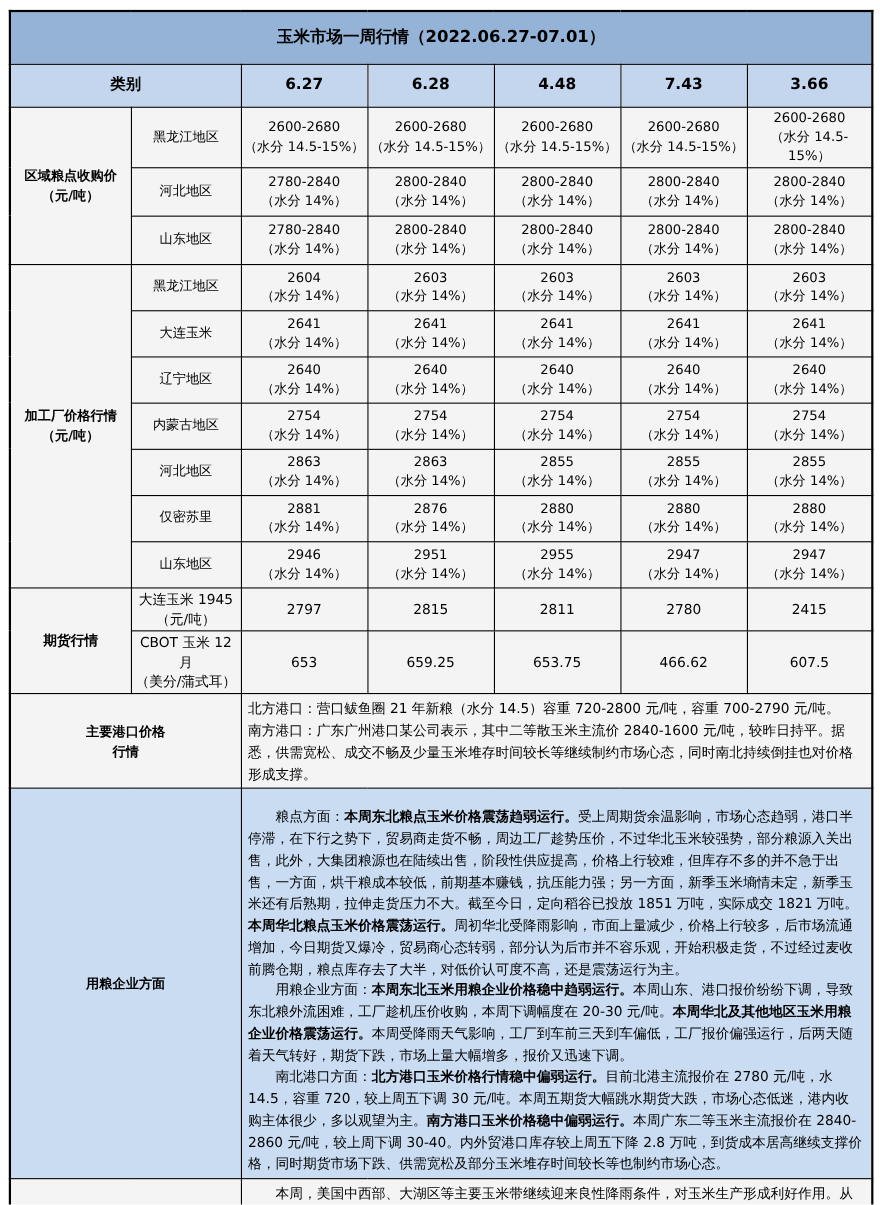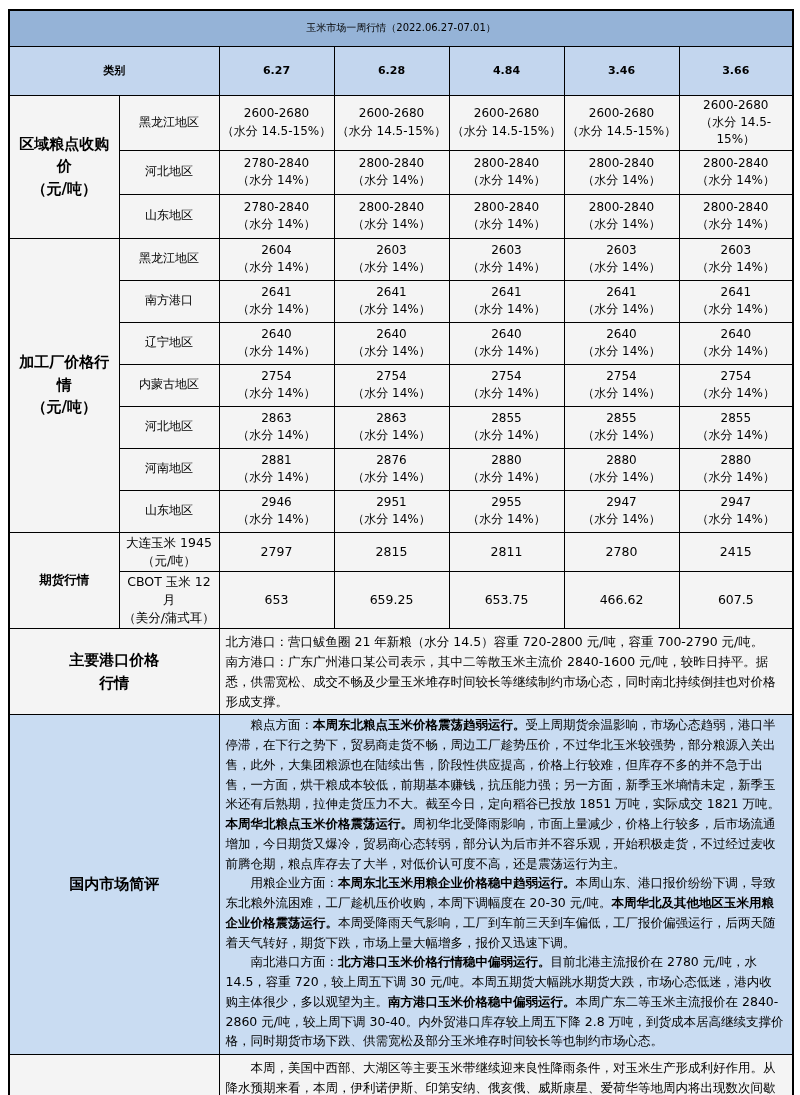--- a/index.html
+++ b/index.html
@@ -7,31 +7,31 @@
     --note-bg:#95b3d7; --cell-bg:#f4f4f4; --border:#000000; --text:#000000;
   }
   *{box-sizing:border-box;}
   html,body{margin:0;padding:0;background:#ffffff;}
   body{width:800px;height:1095px;font-family:"DejaVu Sans","Liberation Sans",sans-serif;color:var(--text);}
   .sheet{padding:9px 8px;}
   table{border-collapse:collapse;width:784px;table-layout:fixed;border:2px solid var(--border);}
   td{border:1px solid var(--border);text-align:center;vertical-align:middle;
      font-size:12px;line-height:1.45;padding:1px 2px;background:var(--cell-bg);overflow:hidden;}
   .pre{white-space:pre-line;}
-  .title-row td{background:var(--title-bg);font-weight:normal;font-size:10px;height:36px;}
-  .header-row td{background:var(--header-bg);font-weight:bold;font-size:11px;height:49px;}
-  .group-label{font-weight:bold;font-size:15px;line-height:1.5;}
+  .title-row td{background:var(--title-bg);font-weight:bold;font-size:15px;height:48px;}
+  .header-row td{background:var(--header-bg);font-weight:bold;font-size:14px;height:39px;}
+  .group-label{font-weight:bold;font-size:12px;line-height:1.5;}
   .acq-row td{height:44px;}
   .proc-row td{height:42px;}
   .fut-row td{height:38px;font-size:12.5px;}
   .text-cell{text-align:left;padding:3px 8px 3px 6px;font-size:12.5px;line-height:1.58;vertical-align:middle;}
   .text-cell p{margin:0;}
   .port-row td{height:62px;}
   .commentary-row td{background:var(--commentary-bg);}
-  .commentary-row .text-cell{height:318px;vertical-align:top;padding-top:0;}
+  .commentary-row .text-cell{height:318px;vertical-align:top;padding-top:15px;}
   .commentary-row p{text-indent:2em;}
   .news-row .text-cell{height:93px;}
   .news-row p{text-indent:2em;}
   b{font-weight:bold;}
 </style>
 </head>
 <body>
 
 <div class="sheet">
 <table>
@@ -47,22 +47,22 @@
 
   <tbody>
         <tr class="title-row">
     <td colspan="7">玉米市场一周行情（2022.06.27-07.01）</td>
   </tr>
 
   <tr class="header-row">
     <td colspan="2">类别</td>
     <td>6.27</td>
     <td>6.28</td>
-    <td>4.84</td>
-    <td>3.46</td>
+    <td>4.48</td>
+    <td>7.43</td>
     <td>3.66</td>
   </tr>
 
   <tr class="acq-row">
     <td rowspan="3" class="group-label pre">区域粮点收购价
 （元/吨）</td>
     <td>黑龙江地区</td>
     <td class="pre">2600-2680
 （水分 14.5-15%）</td>
     <td class="pre">2600-2680
@@ -110,21 +110,21 @@
     <td class="pre">2603
 （水分 14%）</td>
     <td class="pre">2603
 （水分 14%）</td>
     <td class="pre">2603
 （水分 14%）</td>
     <td class="pre">2603
 （水分 14%）</td>
   </tr>
   <tr class="proc-row">
-    <td>南方港口</td>
+    <td>大连玉米</td>
     <td class="pre">2641
 （水分 14%）</td>
     <td class="pre">2641
 （水分 14%）</td>
     <td class="pre">2641
 （水分 14%）</td>
     <td class="pre">2641
 （水分 14%）</td>
     <td class="pre">2641
 （水分 14%）</td>
@@ -162,21 +162,21 @@
     <td class="pre">2863
 （水分 14%）</td>
     <td class="pre">2855
 （水分 14%）</td>
     <td class="pre">2855
 （水分 14%）</td>
     <td class="pre">2855
 （水分 14%）</td>
   </tr>
   <tr class="proc-row">
-    <td>河南地区</td>
+    <td>仅密苏里</td>
     <td class="pre">2881
 （水分 14%）</td>
     <td class="pre">2876
 （水分 14%）</td>
     <td class="pre">2880
 （水分 14%）</td>
     <td class="pre">2880
 （水分 14%）</td>
     <td class="pre">2880
 （水分 14%）</td>
@@ -218,21 +218,21 @@
   <tr class="port-row">
     <td colspan="2" class="group-label pre">主要港口价格
 行情</td>
     <td colspan="5" class="text-cell">
       <p>北方港口：营口鲅鱼圈 21 年新粮（水分 14.5）容重 720-2800 元/吨，容重 700-2790 元/吨。</p>
       <p>南方港口：广东广州港口某公司表示，其中二等散玉米主流价 2840-1600 元/吨，较昨日持平。据悉，供需宽松、成交不畅及少量玉米堆存时间较长等继续制约市场心态，同时南北持续倒挂也对价格形成支撑。</p>
     </td>
   </tr>
 
   <tr class="commentary-row">
-    <td colspan="2" class="group-label">国内市场简评</td>
+    <td colspan="2" class="group-label">用粮企业方面</td>
     <td colspan="5" class="text-cell">
       <p><span>粮点方面：</span><b>本周东北粮点玉米价格震荡趋弱运行。</b><span>受上周期货余温影响，市场心态趋弱，港口半停滞，在下行之势下，贸易商走货不畅，周边工厂趁势压价，不过华北玉米较强势，部分粮源入关出售，此外，大集团粮源也在陆续出售，阶段性供应提高，价格上行较难，但库存不多的并不急于出售，一方面，烘干粮成本较低，前期基本赚钱，抗压能力强；另一方面，新季玉米墒情未定，新季玉米还有后熟期，拉伸走货压力不大。截至今日，定向稻谷已投放 1851 万吨，实际成交 1821 万吨。</span><b>本周华北粮点玉米价格震荡运行。</b><span>周初华北受降雨影响，市面上量减少，价格上行较多，后市场流通增加，今日期货又爆冷，贸易商心态转弱，部分认为后市并不容乐观，开始积极走货，不过经过麦收前腾仓期，粮点库存去了大半，对低价认可度不高，还是震荡运行为主。</span></p>
       <p><span>用粮企业方面：</span><b>本周东北玉米用粮企业价格稳中趋弱运行。</b><span>本周山东、港口报价纷纷下调，导致东北粮外流困难，工厂趁机压价收购，本周下调幅度在 20-30 元/吨。</span><b>本周华北及其他地区玉米用粮企业价格震荡运行。</b><span>本周受降雨天气影响，工厂到车前三天到车偏低，工厂报价偏强运行，后两天随着天气转好，期货下跌，市场上量大幅增多，报价又迅速下调。</span></p>
       <p><span>南北港口方面：</span><b>北方港口玉米价格行情稳中偏弱运行。</b><span>目前北港主流报价在 2780 元/吨，水 14.5，容重 720，较上周五下调 30 元/吨。本周五期货大幅跳水期货大跌，市场心态低迷，港内收购主体很少，多以观望为主。</span><b>南方港口玉米价格稳中偏弱运行。</b><span>本周广东二等玉米主流报价在 2840-2860 元/吨，较上周下调 30-40。内外贸港口库存较上周五下降 2.8 万吨，到货成本居高继续支撑价格，同时期货市场下跌、供需宽松及部分玉米堆存时间较长等也制约市场心态。</span></p>
     </td>
   </tr>
 
   <tr class="news-row">
     <td colspan="2" class="group-label">快讯</td>
     <td colspan="5" class="text-cell">

